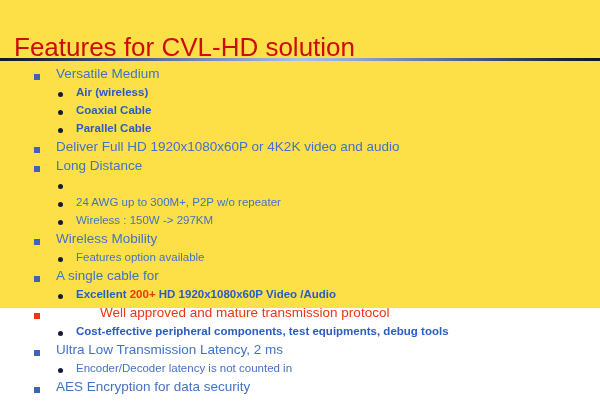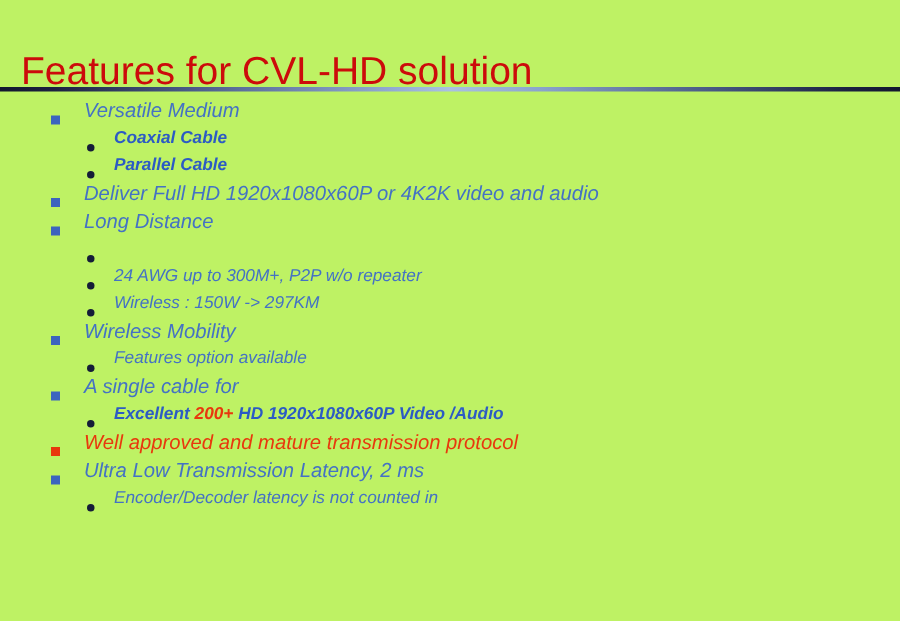--- a/index.html
+++ b/index.html
@@ -11,22 +11,22 @@
     height: 414px;
     background: #ffffff;
     font-family: "Liberation Sans", sans-serif;
     overflow: hidden;
     position: relative;
   }
 
   #slide {
     position: relative;
     width: 600px;
-    height: 414px;
-    background: #bef264;
+    height: 308px;
+    background: #fde047;
   }
 
   
   #slide-title {
     position: absolute;
     left: 14px;
     top: 14px;
     font-size: 26px;
     line-height: 32px;
     font-weight: normal;
@@ -58,22 +58,21 @@
   #body-list {
     position: absolute;
     left: 0;
     top: 64px;
     width: 600px;
   }
 
   .bullet-row {
     position: relative;
     display: flex;
-    align-items: flex-end;
-    font-style: italic;
+    align-items: center;
   }
 
   
   .lvl1 {
     padding-left: 34px;
     min-height: 19px;
   }
   .lvl1 .marker {
     width: 22px;
     flex: 0 0 22px;
@@ -90,20 +89,21 @@
   .sq.red   { background: #E8380D; }
 
   .lvl1 .text {
     font-size: 13.5px;
     line-height: 19px;
     color: #4472C4;
     white-space: nowrap;
   }
   .lvl1 .text.red {
     color: #E8380D;
+    margin-left: 44px;
   }
 
   
   .lvl2 {
     padding-left: 58px;
     min-height: 18px;
   }
   .lvl2 .marker {
     width: 18px;
     flex: 0 0 18px;
@@ -146,20 +146,26 @@
       <div class="bullet-row lvl1">
         <span class="marker">
           <span class="sq blue"></span>
         </span>
         <span class="text">Versatile Medium</span>
       </div>
       <div class="bullet-row lvl2">
         <span class="marker">
           <span class="dot"></span>
         </span>
+        <span class="text bold">Air (wireless)</span>
+      </div>
+      <div class="bullet-row lvl2">
+        <span class="marker">
+          <span class="dot"></span>
+        </span>
         <span class="text bold">Coaxial Cable</span>
       </div>
       <div class="bullet-row lvl2">
         <span class="marker">
           <span class="dot"></span>
         </span>
         <span class="text bold">Parallel Cable</span>
       </div>
       <div class="bullet-row lvl1">
         <span class="marker">
@@ -213,27 +219,39 @@
           <span class="dot"></span>
         </span>
         <span class="text bold"><span>Excellent </span><span class="hl-red">200+</span><span> HD 1920x1080x60P Video /Audio</span></span>
       </div>
       <div class="bullet-row lvl1">
         <span class="marker">
           <span class="sq red"></span>
         </span>
         <span class="text red">Well approved and mature transmission protocol</span>
       </div>
+      <div class="bullet-row lvl2">
+        <span class="marker">
+          <span class="dot"></span>
+        </span>
+        <span class="text bold">Cost-effective peripheral components, test equipments, debug tools</span>
+      </div>
       <div class="bullet-row lvl1">
         <span class="marker">
           <span class="sq blue"></span>
         </span>
         <span class="text">Ultra Low Transmission Latency, 2 ms</span>
       </div>
       <div class="bullet-row lvl2">
         <span class="marker">
           <span class="dot"></span>
         </span>
         <span class="text">Encoder/Decoder latency is not counted in</span>
       </div>
+      <div class="bullet-row lvl1">
+        <span class="marker">
+          <span class="sq blue"></span>
+        </span>
+        <span class="text">AES Encryption for data security</span>
+      </div>
     </div>
 
 </div>
 
 </body></html>

